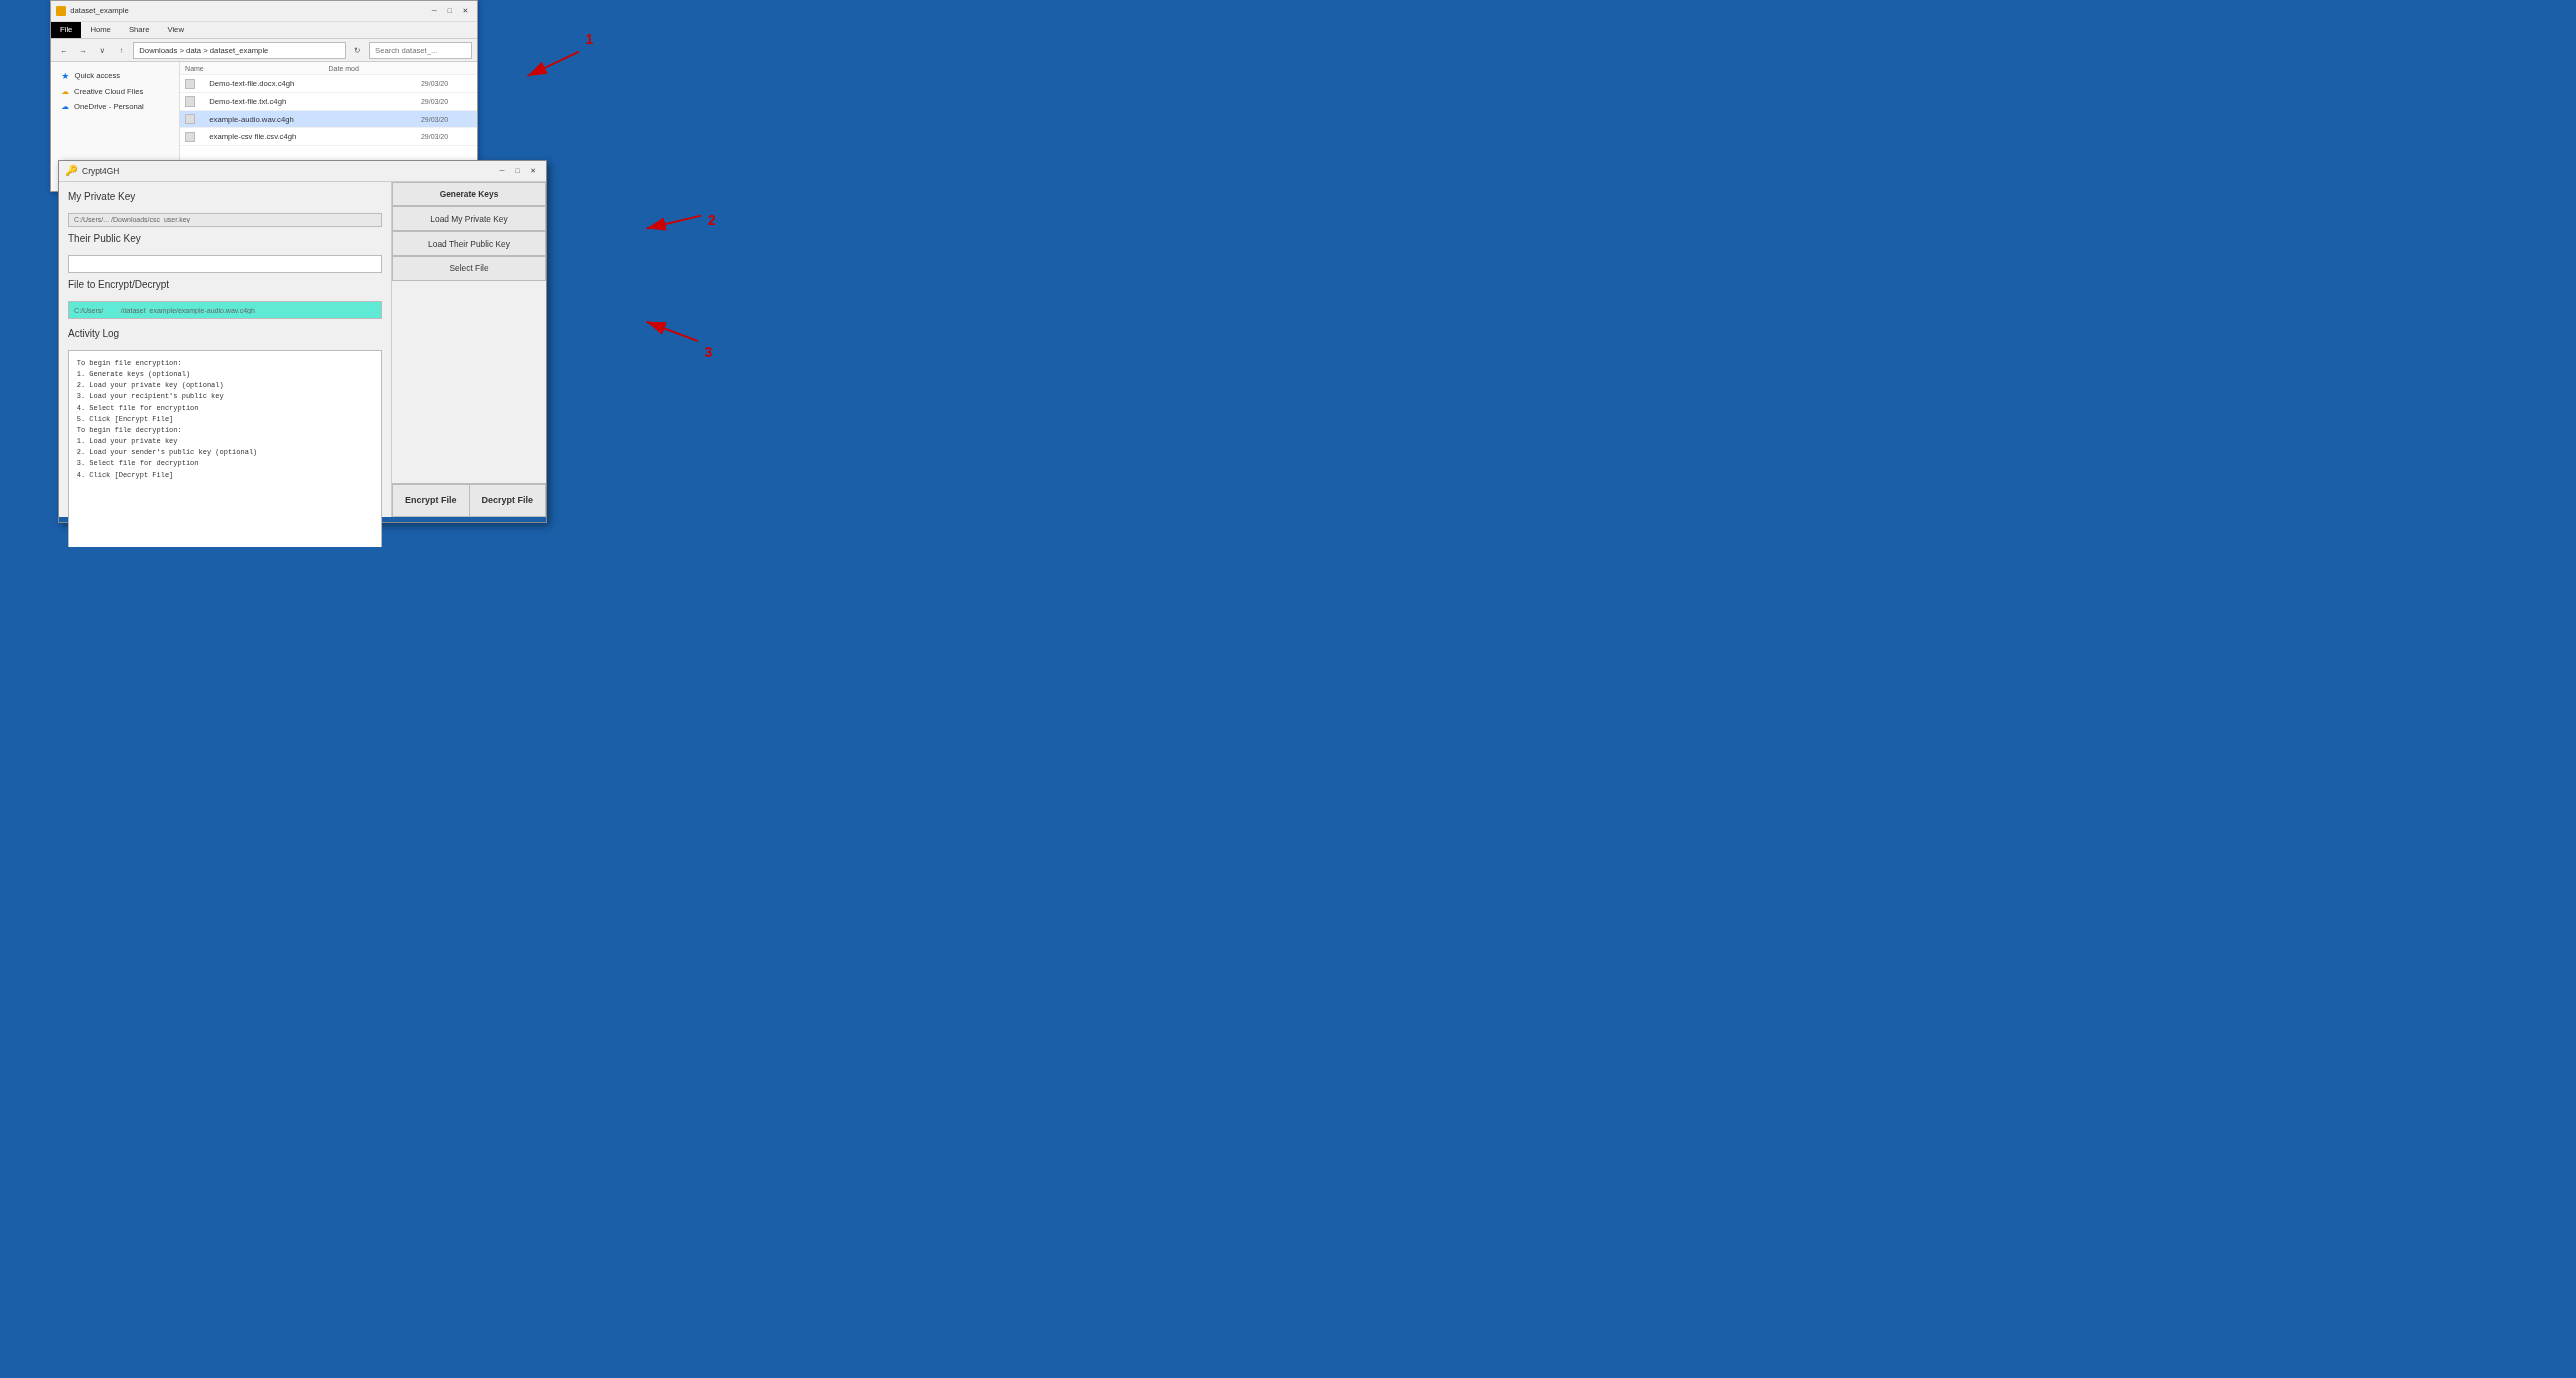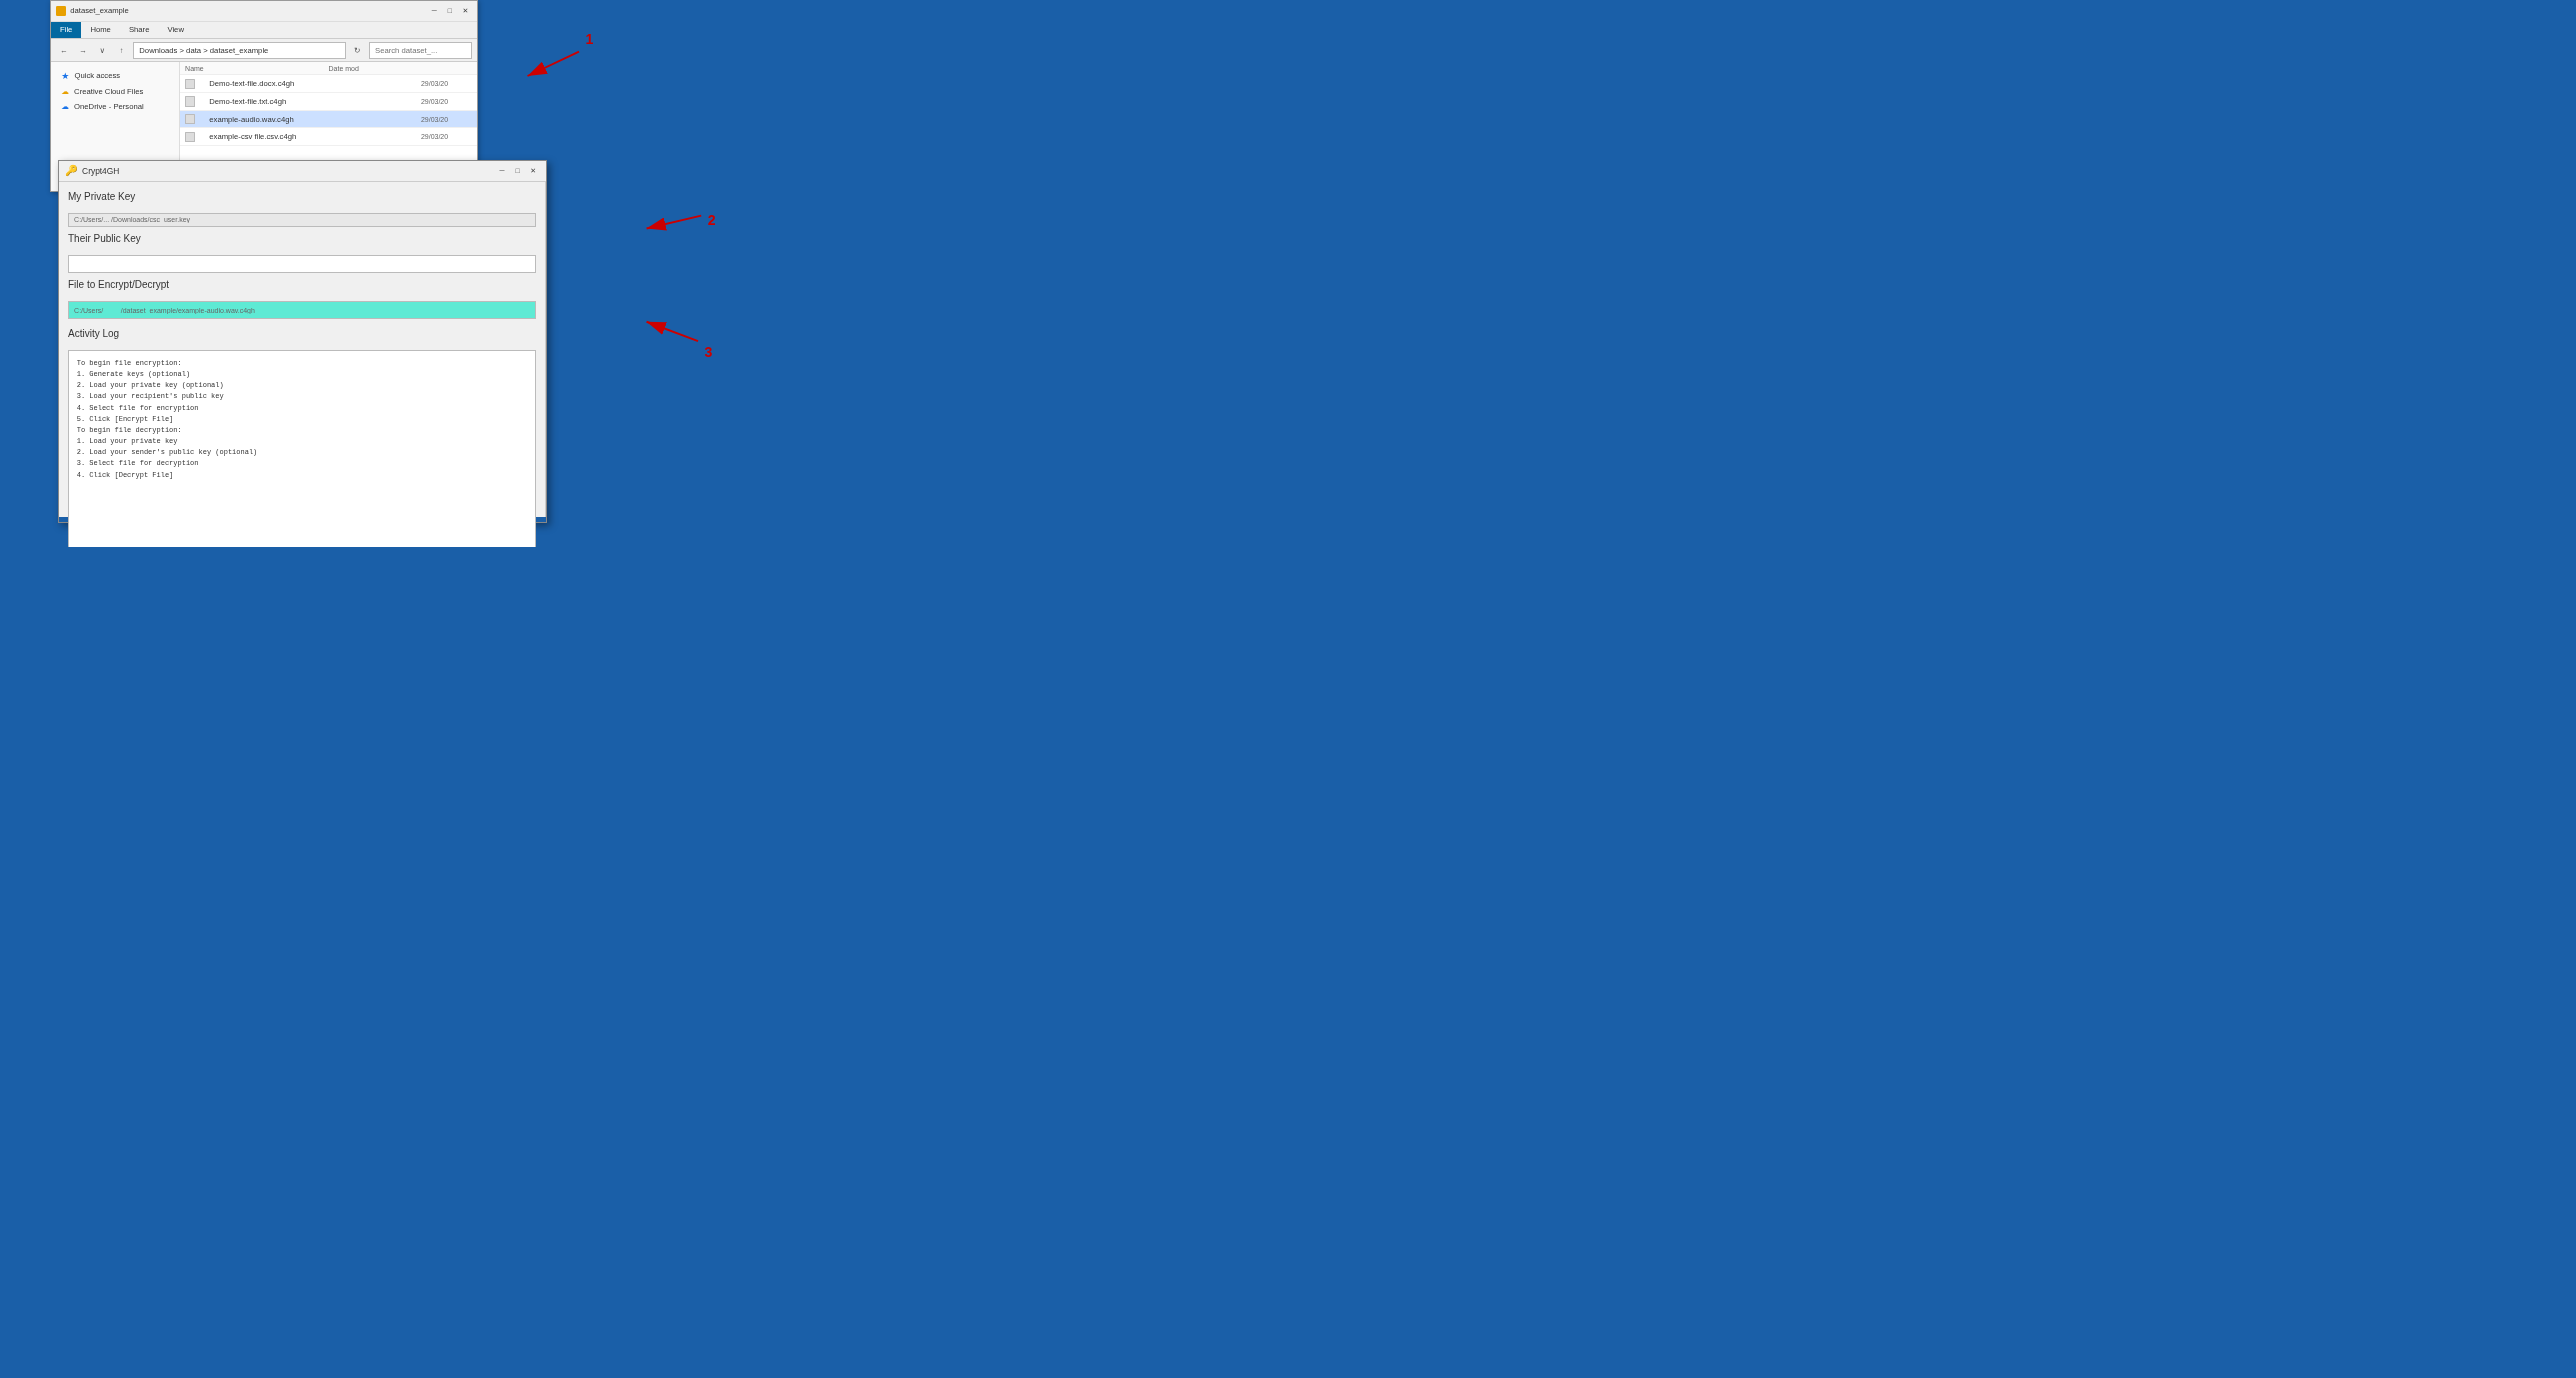--- a/index.html
+++ b/index.html
@@ -83,21 +83,21 @@
     .ribbon-tab {
       padding: 3.9px 9px;
       font-size: 7.7px;
       cursor: pointer;
       border: none;
       background: transparent;
       color: #333;
     }
 
     .ribbon-tab.active {
-      background: #0369a1;
+      background: #000000;
       color: white;
     }
 
     
     .address-bar {
       display: flex;
       align-items: center;
       padding: 2.6px 5.1px;
       background: #f0f0f0;
       border-bottom: 0.6px solid #ccc;
@@ -495,20 +495,32 @@
           <div>To begin file decryption:</div>
           <div></div>
           <div>1. Load your private key</div>
           <div>2. Load your sender's public key (optional)</div>
           <div>3. Select file for decryption</div>
           <div>4. Click [Decrypt File]</div>
         </div>
       </div>
     </div>
 
+    <div class="crypt-right">
+      <div class="right-panel-top">
+        <button class="right-btn" style="font-weight:600; border-bottom: 0.6px solid #bbb;">Generate Keys</button>
+        <button class="right-btn" style="border-bottom: 0.6px solid #bbb;">Load My Private Key</button>
+        <button class="right-btn" style="border-bottom: 0.6px solid #bbb;">Load Their Public Key</button>
+        <button class="right-btn" style="border-bottom: 0.6px solid #bbb;">Select File</button>
+      </div>
+      <div class="right-btn-row">
+        <button class="encrypt-btn">Encrypt File</button>
+        <button class="decrypt-btn">Decrypt File</button>
+      </div>
+    </div>
   </div>
 
   <div style="height:5.1px; background:#1a5fa8;"></div>
 </div>
 
 <svg class="annotation-layer" xmlns="http://www.w3.org/2000/svg" viewBox="0 0 1200 850" width="772" height="547">
 
   <defs>
     <marker id="arrowhead" markerWidth="10" markerHeight="7" refX="10" refY="3.5" orient="auto">
       <polygon points="0 0, 10 3.5, 0 7" fill="#cc0000"></polygon>

